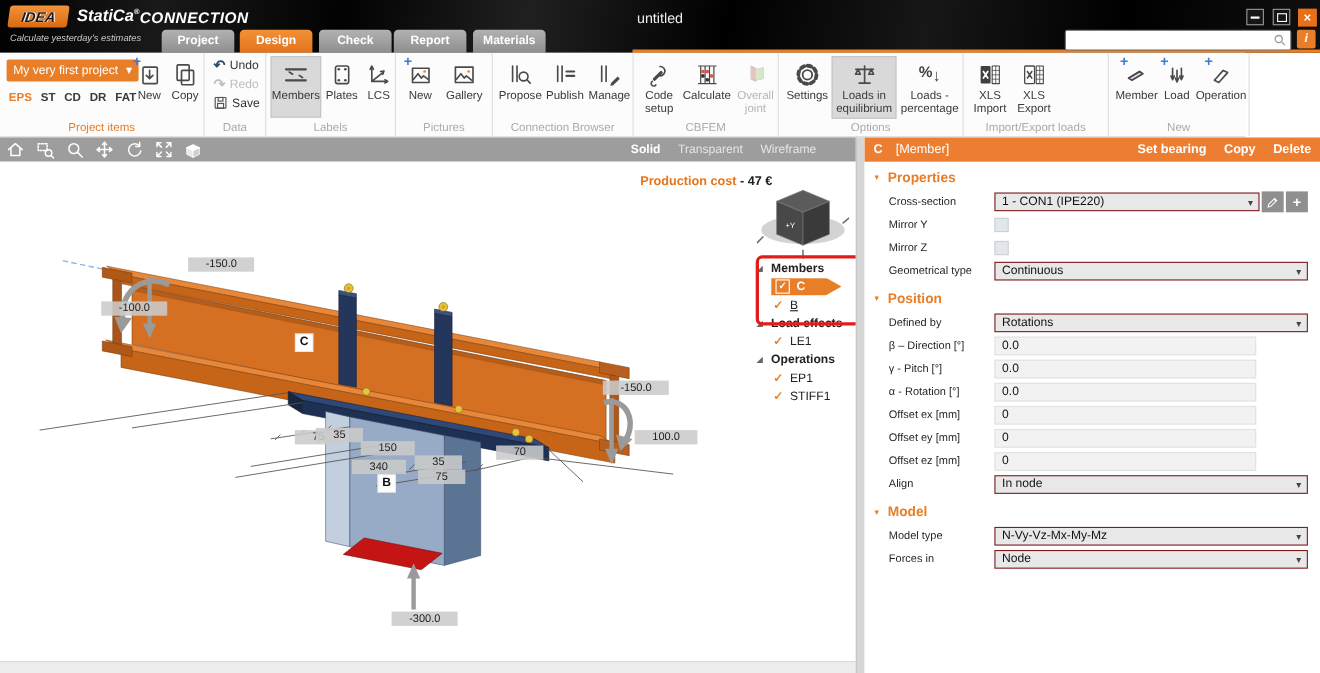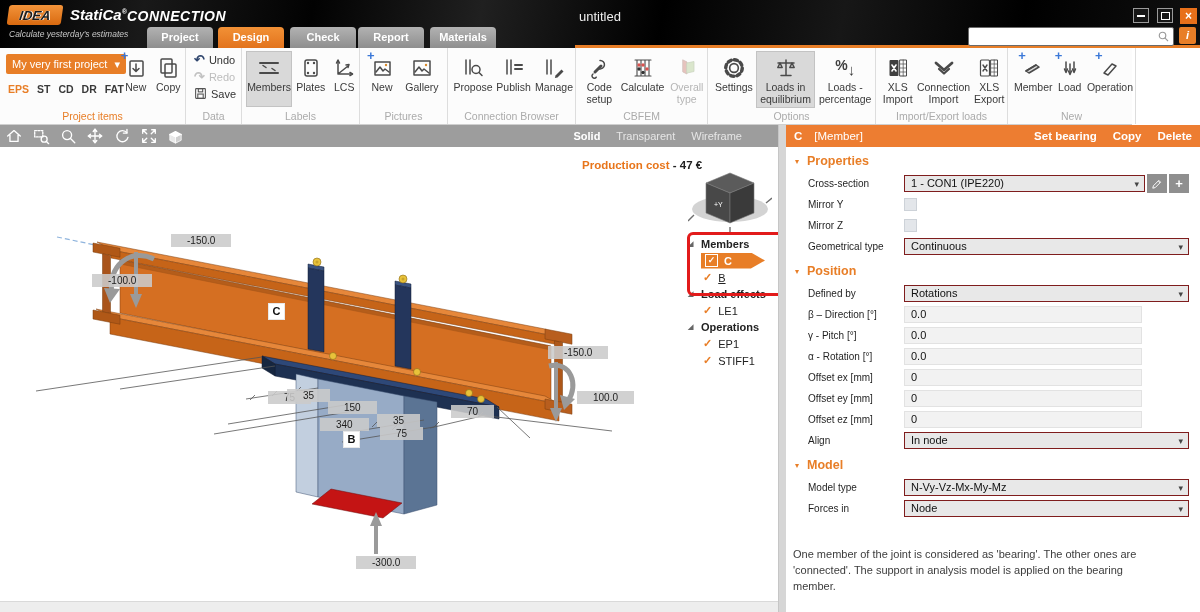--- a/index.html
+++ b/index.html
@@ -338,21 +338,21 @@
         </div>
         <div class="rbtn dis" style="width:42px">
           <span class="ric">
             <svg width="24" height="24" viewBox="0 0 24 24">
                 <g opacity=".8">
                   <path d="M8,4 l4,2 v12 l-4,-2 z" fill="#c0604f" stroke="#8a4a3e" stroke-width=".8"></path>
                   <path d="M12,7 l7,-1.5 v10 l-7,1.5 z" fill="#9fbf77" stroke="#76935a" stroke-width=".8"></path>
                 </g>
               </svg>
           </span>
-          <span>Overall type</span>
+          <span>Overall joint</span>
         </div>
       </div>
       <div class="rlabel">CBFEM</div>
     </div>
 
     <div class="rgroup" style="width:168px">
       <div class="rbody">
         <div class="rbtn" style="width:44px">
           <span class="ric">
             <svg width="26" height="26" viewBox="0 0 24 24">
@@ -389,29 +389,20 @@
         <div class="rbtn" style="width:40px">
           <span class="ric">
             <svg width="24" height="24" viewBox="0 0 24 24">
                 <rect x="3.5" y="4" width="9" height="16" rx="1" fill="#3f3f3f" stroke="none"></rect>
                 <path d="M6,9 l4,6 M10,9 l-4,6" stroke="#fff" stroke-width="1.6"></path>
                 <rect x="14" y="4" width="6.5" height="16" stroke-width="1"></rect>
                 <path d="M14,8 h6.5 M14,12 h6.5 M14,16 h6.5 M17.2,4 v16" stroke-width=".7"></path>
               </svg>
           </span>
           <span>XLS Import</span>
-        </div>
-        <div class="rbtn" style="width:56px">
-          <span class="ric">
-            <svg width="24" height="24" viewBox="0 0 24 24">
-                <path d="M4,7 L12,14 L20,7" stroke-width="2.8"></path>
-                <path d="M7,13 L12,17.5 L17,13" stroke-width="2.2"></path>
-              </svg>
-          </span>
-          <span>Connection Import</span>
         </div>
         <div class="rbtn" style="width:40px">
           <span class="ric">
             <svg width="24" height="24" viewBox="0 0 24 24">
                 <rect x="3.5" y="4" width="9" height="16" rx="1" stroke-width="1.2"></rect>
                 <path d="M6,9 l4,6 M10,9 l-4,6" stroke-width="1.4"></path>
                 <rect x="14" y="4" width="6.5" height="16" stroke-width="1"></rect>
                 <path d="M14,8 h6.5 M14,12 h6.5 M14,16 h6.5 M17.2,4 v16" stroke-width=".7"></path>
               </svg>
           </span>
@@ -767,15 +758,14 @@
       </span>
     </div>
     <div class="prow">
       <span class="plabel">Forces in</span>
       <span class="pctl dd">
         <span>Node</span>
         <span class="arr">▾</span>
       </span>
     </div>
 
-    <div class="phelp">One member of the joint is considered as 'bearing'. The other ones are 'connected'. The support in analysis model is applied on the bearing member.</div>
   </div>
 </div>
 
 </body></html>

